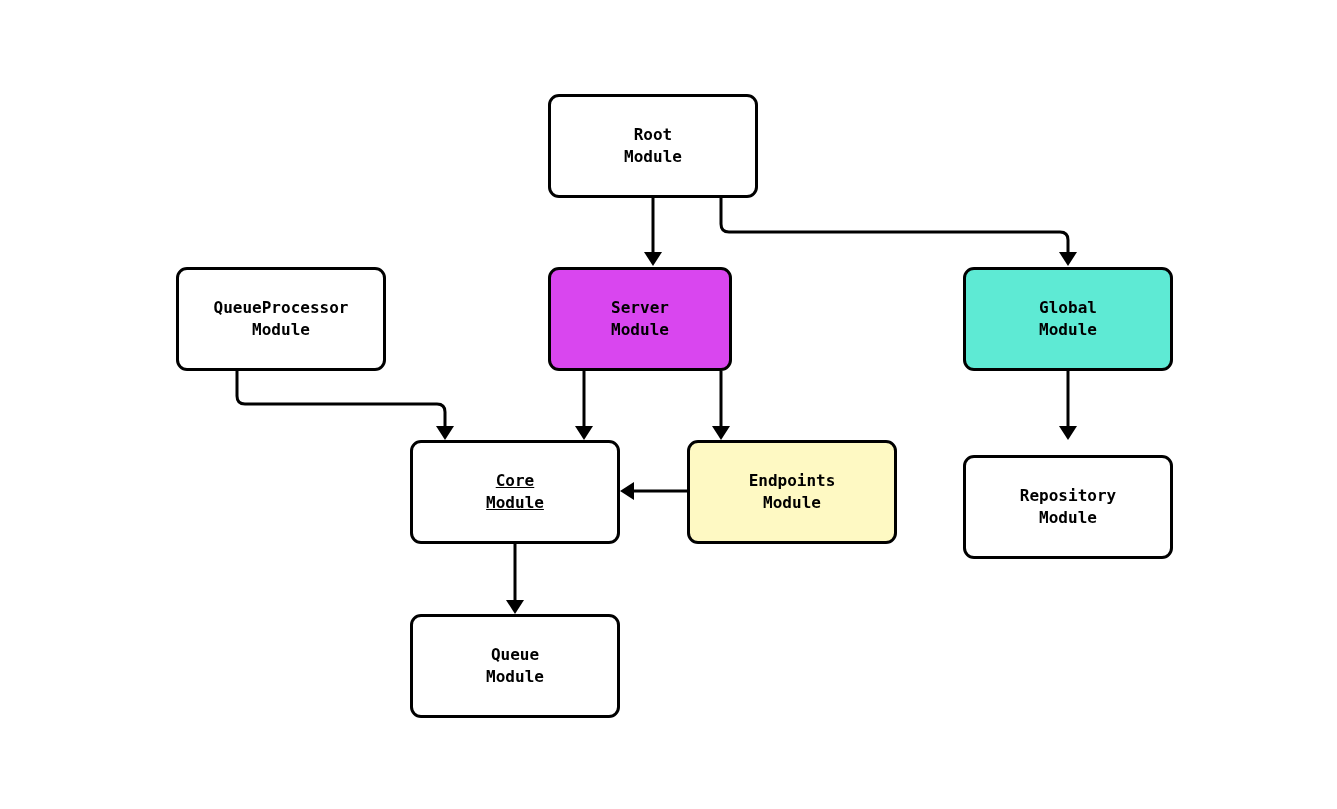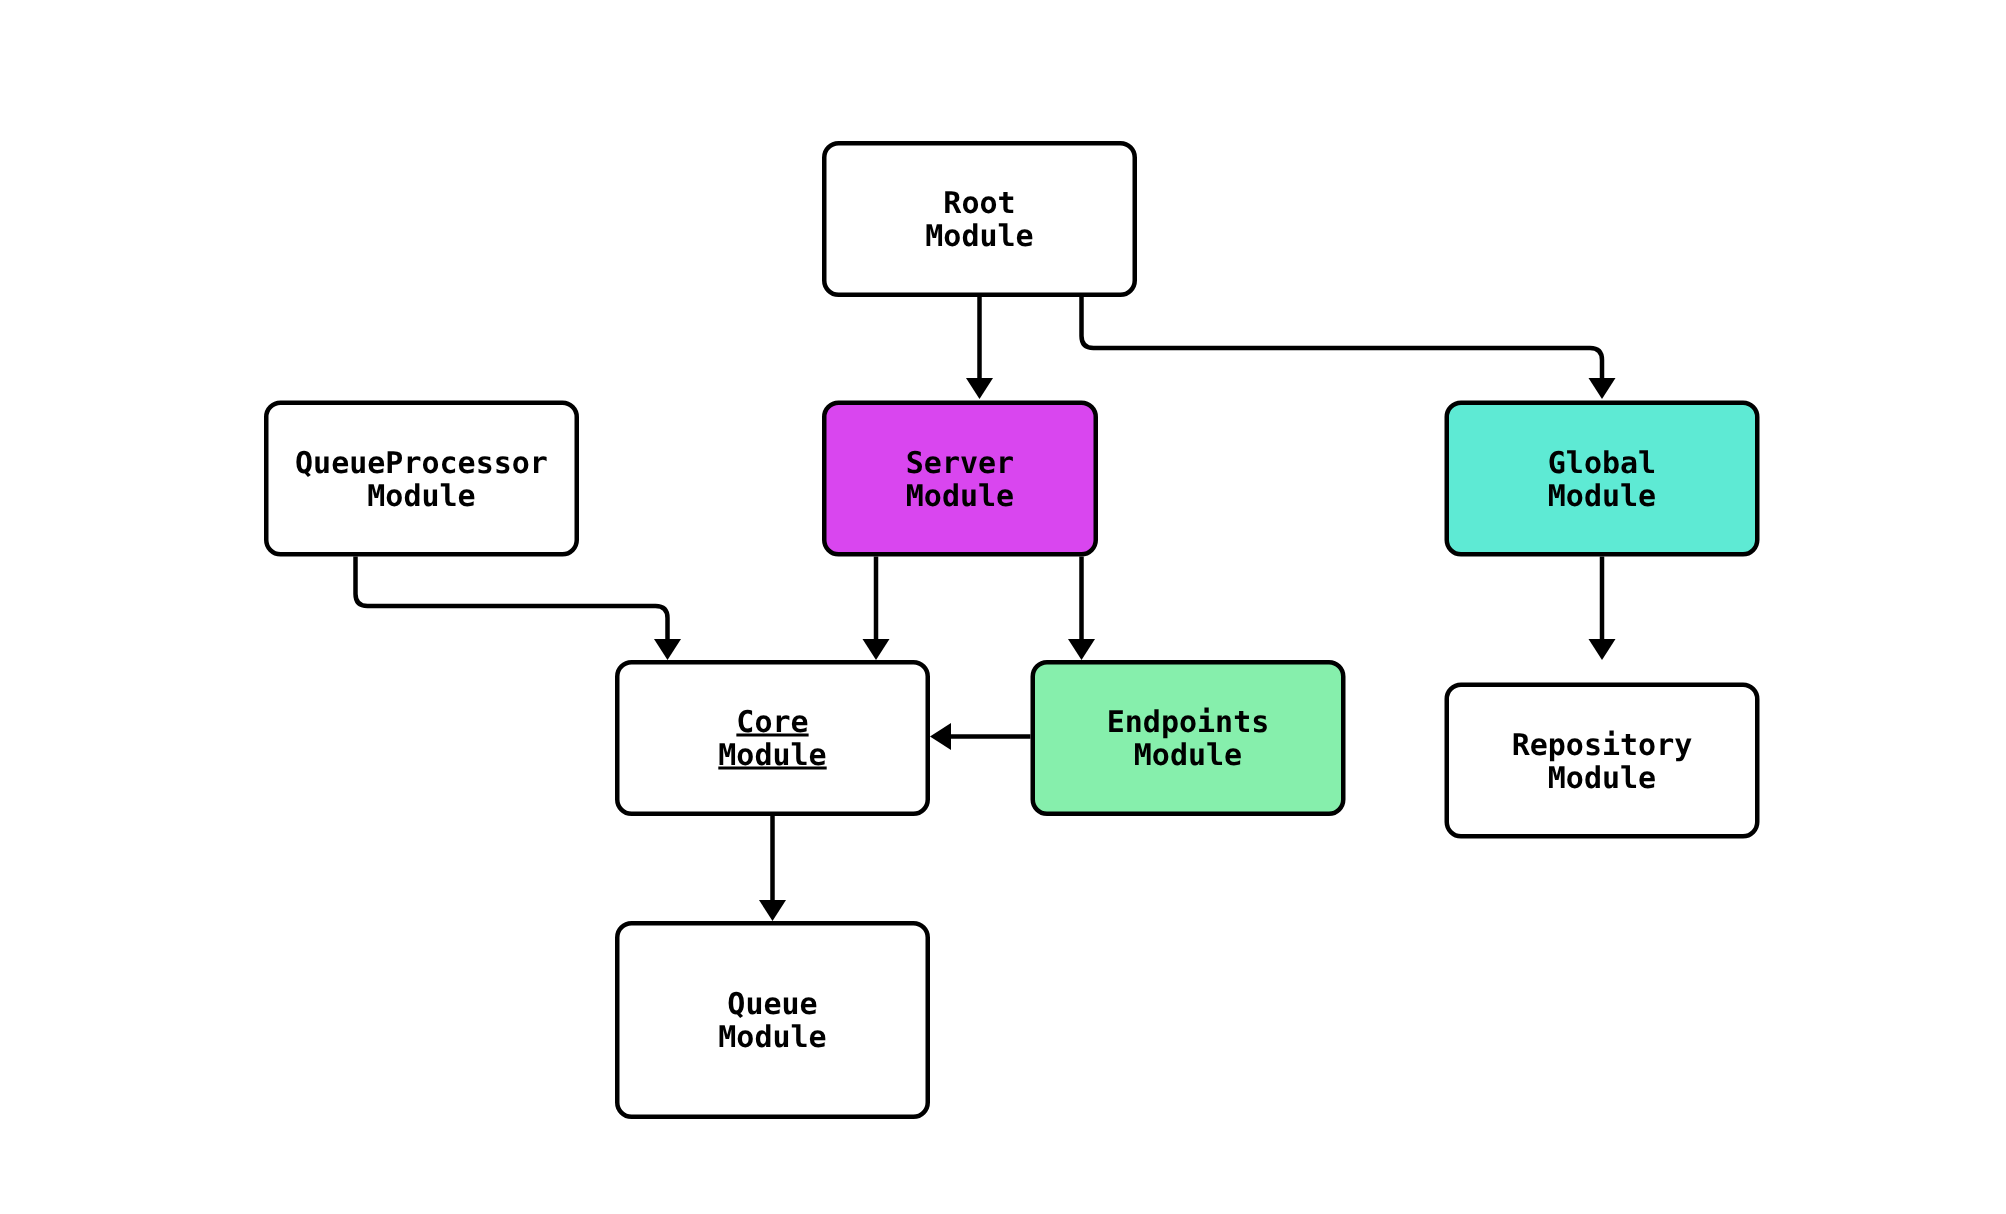--- a/index.html
+++ b/index.html
@@ -28,21 +28,21 @@
     background: #ffffff;
     border: 3px solid #000000;
     border-radius: 11px;
     display: flex;
     align-items: center;
     justify-content: center;
     z-index: 2;
   }
   .node-label {
     font-family: "DejaVu Sans Mono", "Liberation Mono", monospace;
-    font-size: 20px;
+    font-size: 16px;
     font-weight: 700;
     color: #000000;
     line-height: 22px;
     text-align: center;
     white-space: pre;
     letter-spacing: 0px;
   }
 </style>
 </head>
 <body>
@@ -98,27 +98,27 @@
 Module</div>
       </div>
       <div class="node" style="left: 963px; top: 267px; width: 210px; height: 104px; background: #5eead4; border-color: rgb(0, 0, 0); border-width: 3px; border-radius: 11px;">
         <div class="node-label">Global
 Module</div>
       </div>
       <div class="node" style="left: 410px; top: 440px; width: 210px; height: 104px; background: rgb(255, 255, 255); border-color: rgb(0, 0, 0); border-width: 3px; border-radius: 11px; text-decoration: underline;">
         <div class="node-label">Core
 Module</div>
       </div>
-      <div class="node" style="left: 687px; top: 440px; width: 210px; height: 104px; background: #86efac; border-color: rgb(0, 0, 0); border-width: 3px; border-radius: 11px;">
+      <div class="node" style="left: 687px; top: 440px; width: 210px; height: 104px; background: #fef9c3; border-color: rgb(0, 0, 0); border-width: 3px; border-radius: 11px;">
         <div class="node-label">Endpoints
 Module</div>
       </div>
       <div class="node" style="left: 963px; top: 455px; width: 210px; height: 104px; background: rgb(255, 255, 255); border-color: rgb(0, 0, 0); border-width: 3px; border-radius: 11px;">
         <div class="node-label">Repository
 Module</div>
       </div>
-      <div class="node" style="left: 410px; top: 614px; width: 210px; height: 132px; background: rgb(255, 255, 255); border-color: rgb(0, 0, 0); border-width: 3px; border-radius: 11px;">
+      <div class="node" style="left: 410px; top: 614px; width: 210px; height: 104px; background: rgb(255, 255, 255); border-color: rgb(0, 0, 0); border-width: 3px; border-radius: 11px;">
         <div class="node-label">Queue
 Module</div>
       </div>
     </div>
 
 </div>
 
 </body></html>

